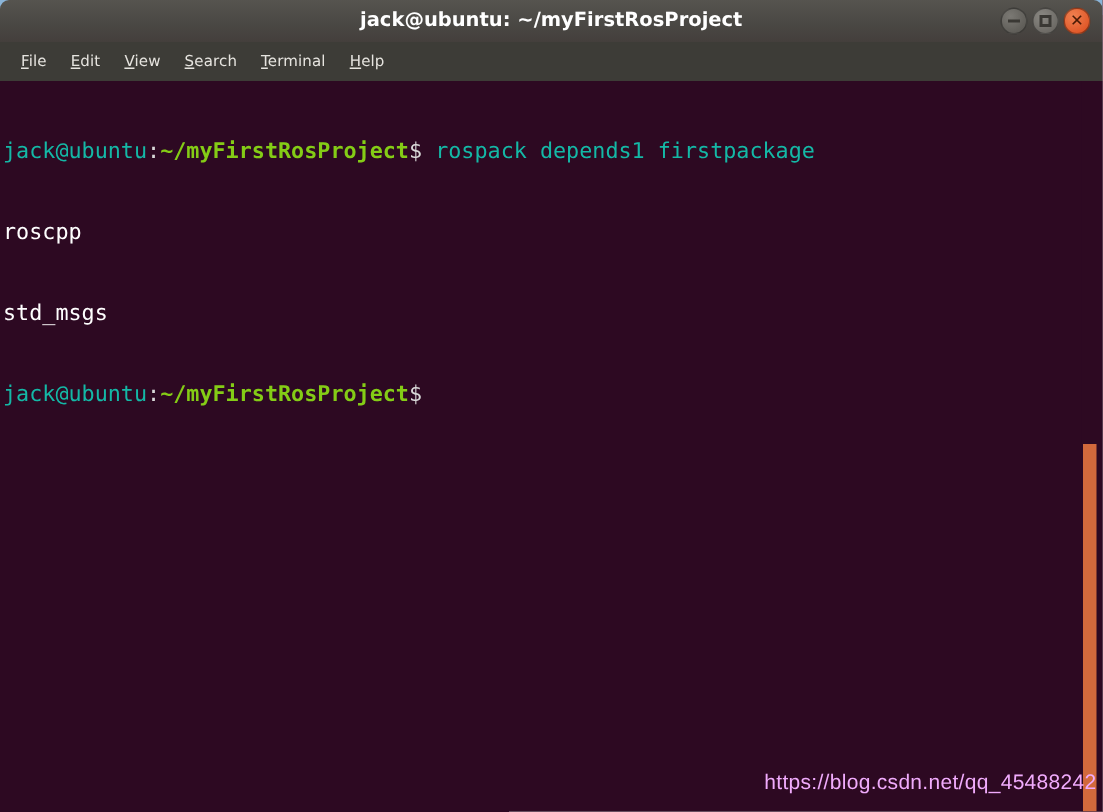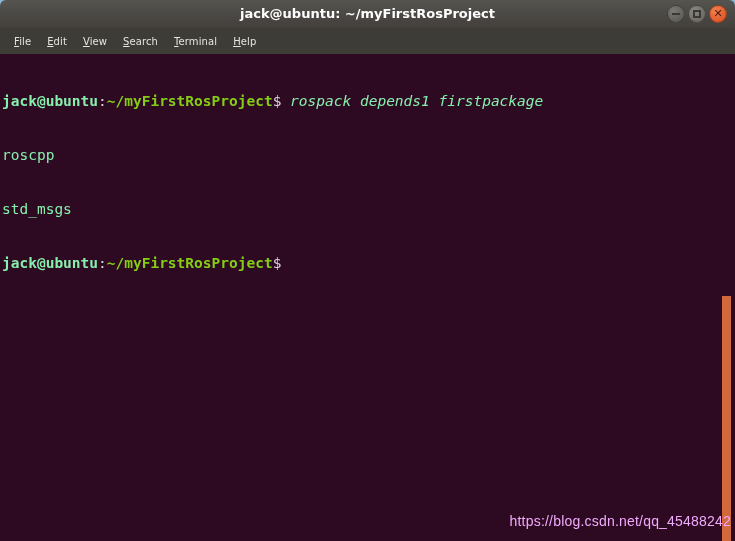--- a/index.html
+++ b/index.html
@@ -139,26 +139,26 @@
   #term-text {
     position: absolute;
     left: 2px;
     top: 2px;
     font-family: "DejaVu Sans Mono", monospace;
     font-size: 14.5px;
     line-height: 18px;
     white-space: pre;
   }
   .ln { display: block; height: 18px; }
-  .c-user  { color: #86efac; font-weight: bold; }
+  .c-user  { color: #14b8a6; font-weight: normal; }
   .c-colon { color: #d8d8d8; }
   .c-path  { color: #84cc16; font-weight: bold; }
   .c-dollar{ color: #d8d8d8; }
-  .c-cmd   { color: #86efac; font-style: italic; }
-  .c-out   { color: #86efac; }
+  .c-cmd   { color: #14b8a6; }
+  .c-out   { color: #ffffff; }
 
   
   #scrollbar-track {
     position: absolute;
     right: 0;
     top: 54px;
     width: 14px;
     height: 487px;
     background: #2d0922;
     z-index: 3;

